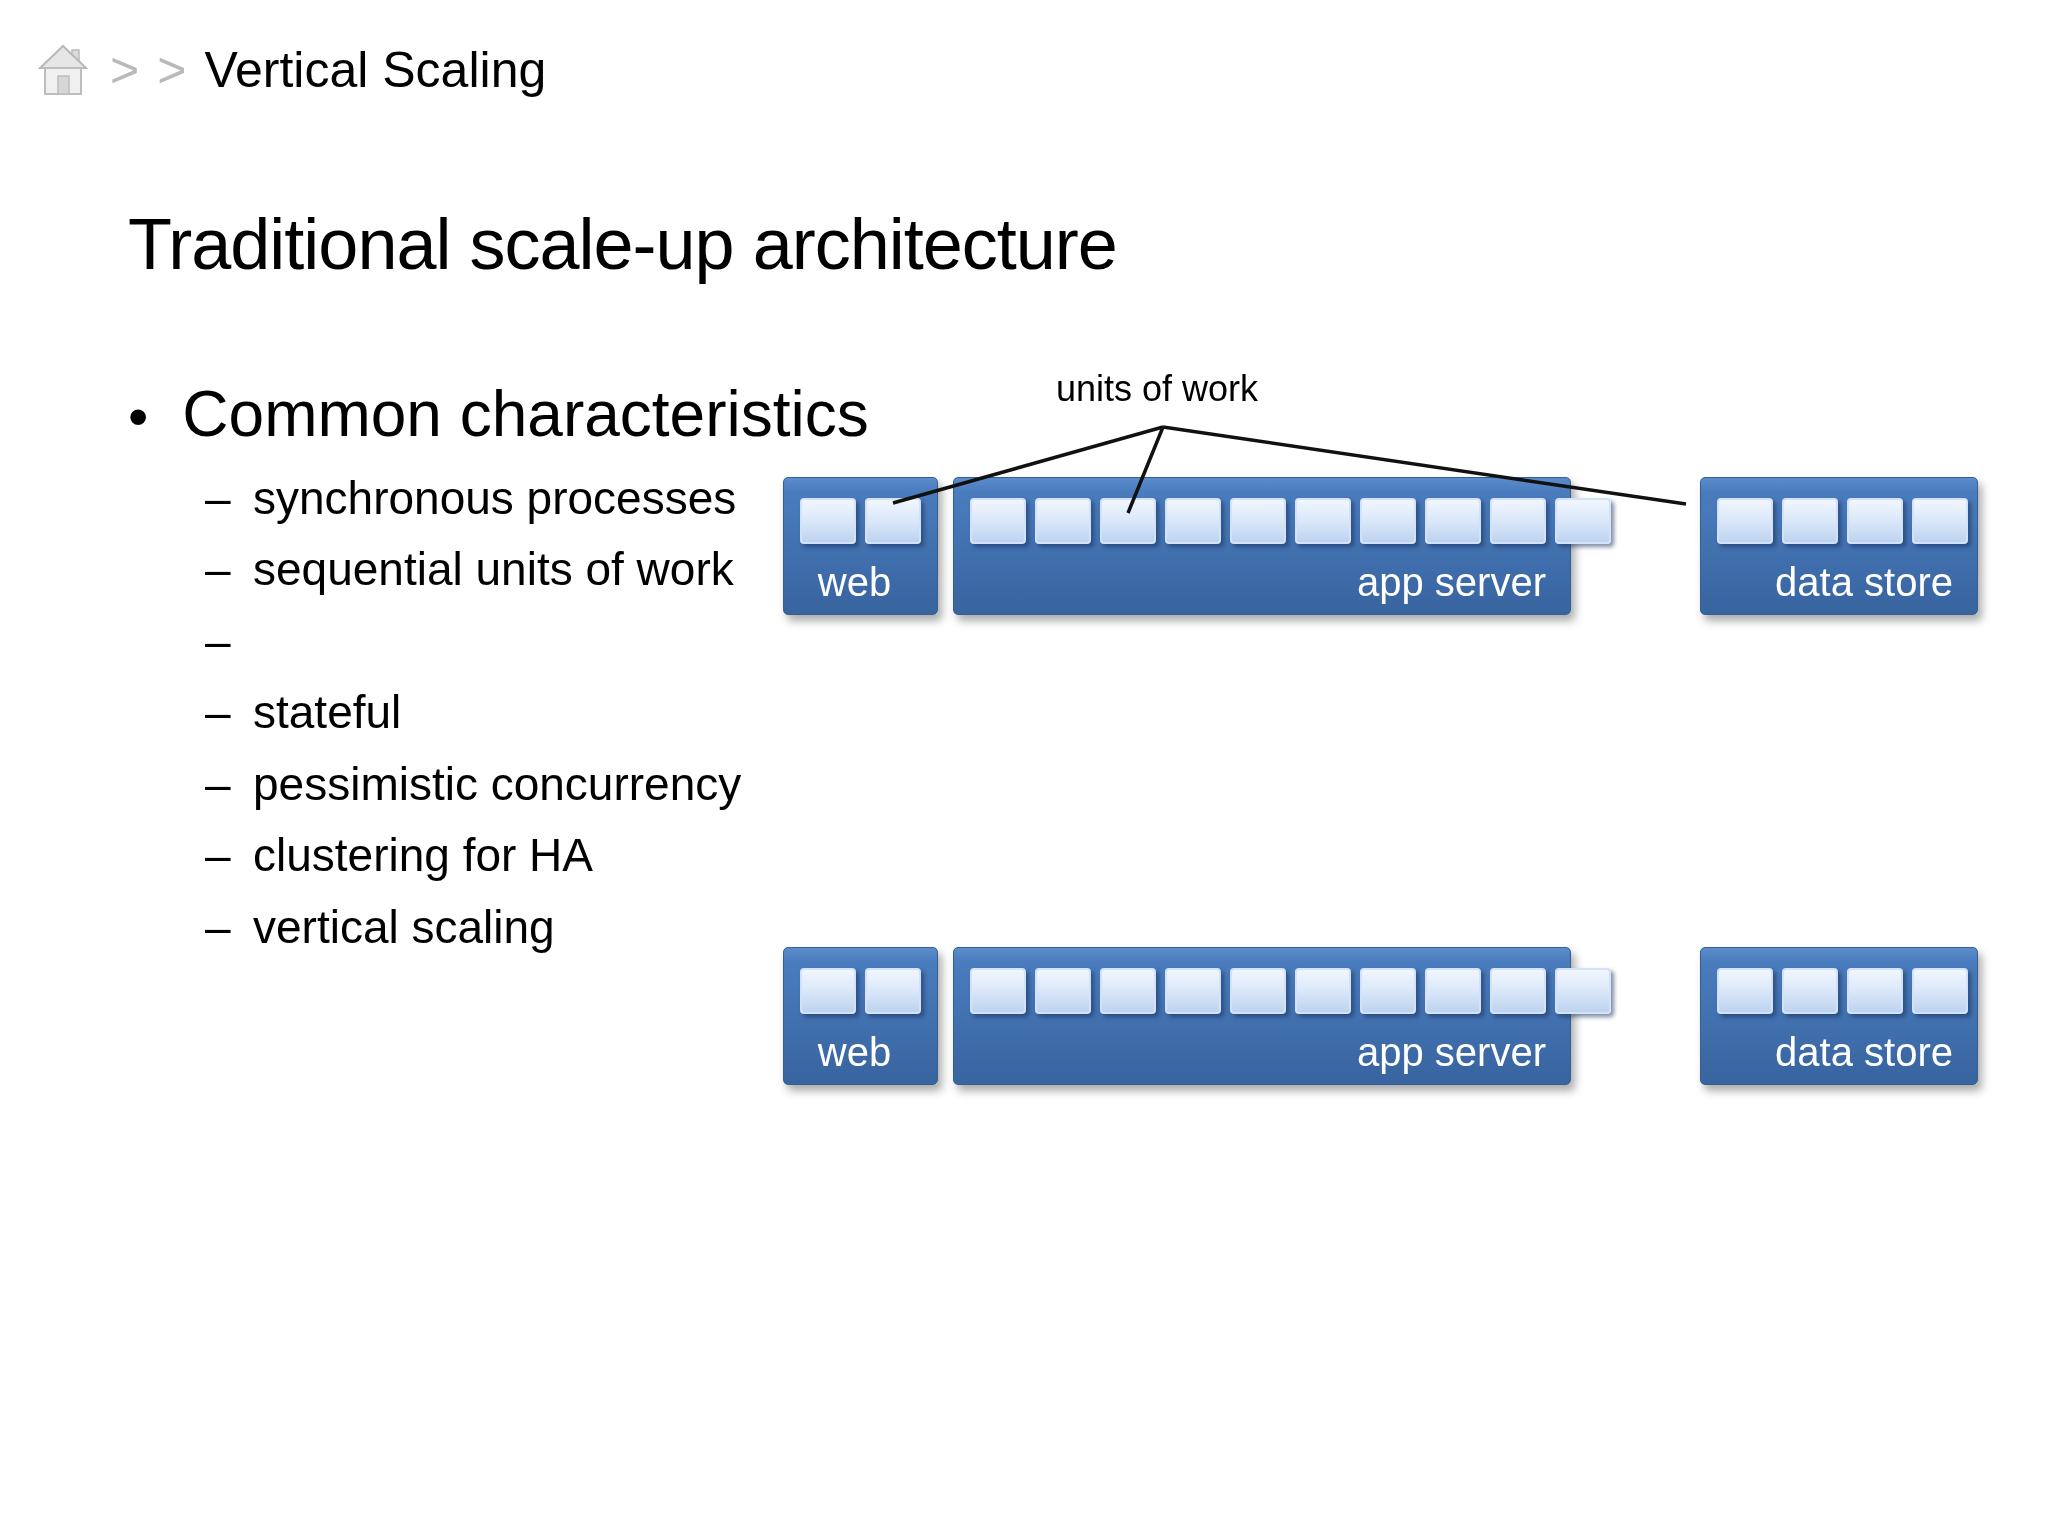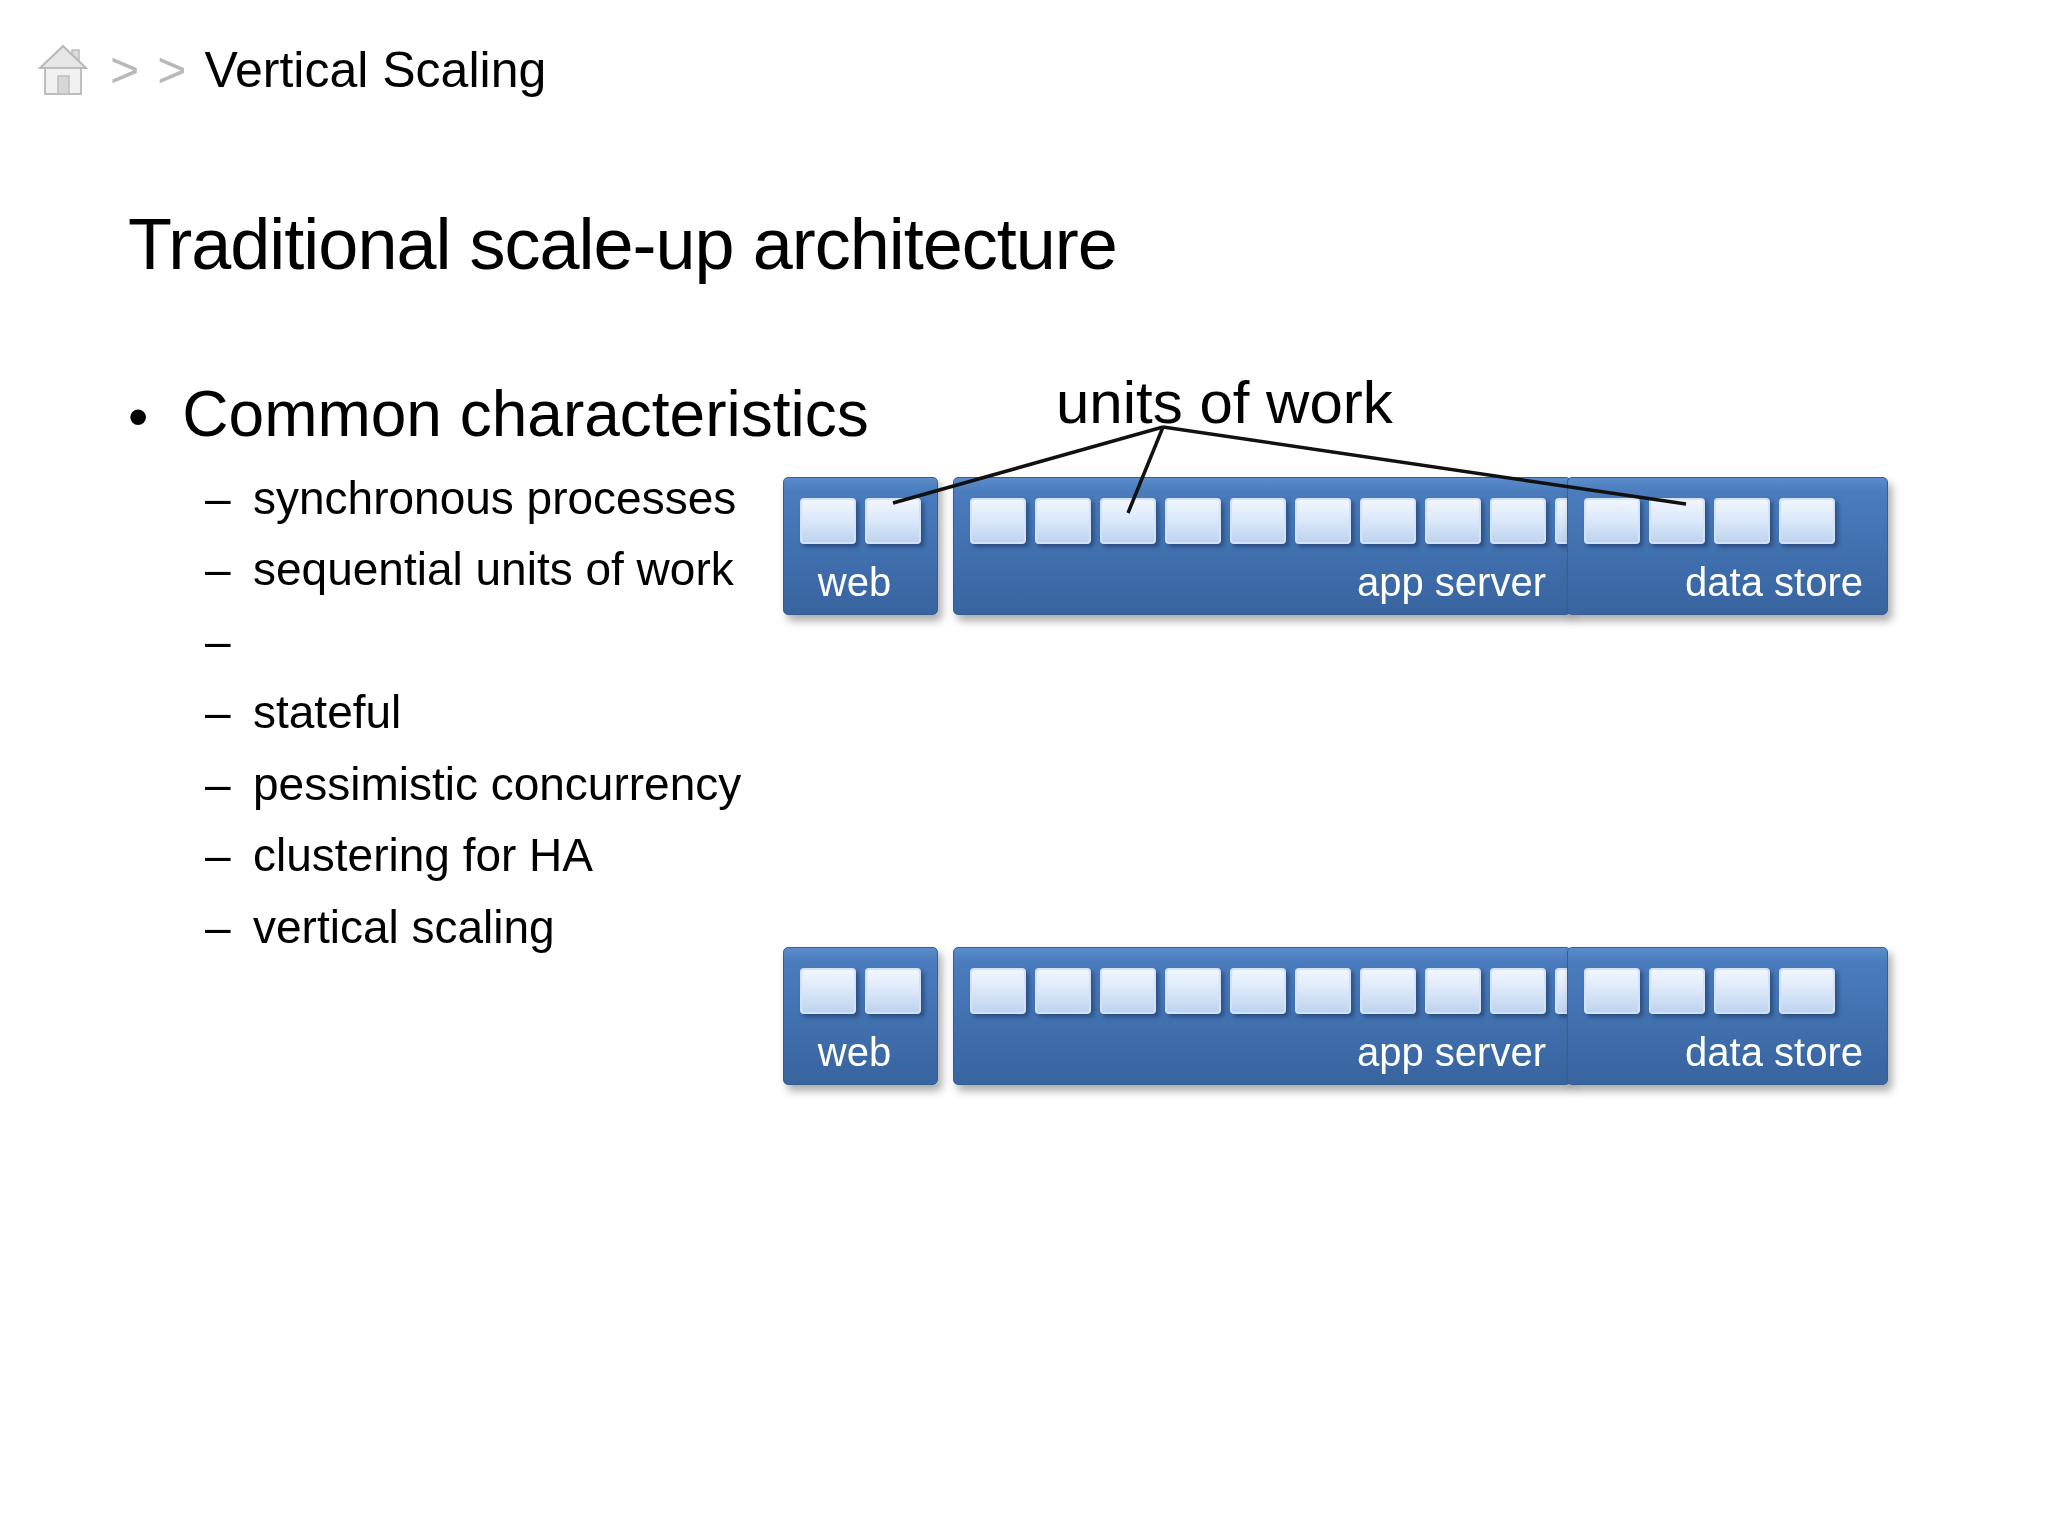--- a/index.html
+++ b/index.html
@@ -39,40 +39,40 @@
     position:absolute;height:138px;border-radius:5px;
     background:linear-gradient(180deg,#5b8ccb 0%,var(--box-top,#4a7cbe) 10%,var(--box-bottom,#38649f) 100%);
     border:1px solid #33608f;
     box-shadow:4px 6px 8px rgba(70,70,70,0.45);
     box-sizing:border-box;
   }
   .row1 .box{top:477px;}
   .row2 .box{top:947px;}
   .pos-web{left:783px;width:155px;}
   .pos-app{left:953px;width:618px;}
-  .pos-data{left:1567px;width:321px;}
+  .pos-data{left:1700px;width:278px;}
   .units-strip{
     position:absolute;left:16px;right:16px;top:20px;
     display:flex;gap:9px;
   }
   .unit{
     width:56px;height:46px;flex:0 0 56px;border-radius:4px;box-sizing:border-box;
     background:linear-gradient(180deg,var(--unit-top,#f0f6fd) 0%,#dde9fa 45%,var(--unit-bottom,#bdd3f0) 100%);
     border:2px solid #d3e2f7;
     box-shadow:3px 3px 4px rgba(21,47,89,0.55);
   }
   .box-label{
     position:absolute;bottom:10px;right:24px;
     color:var(--box-label,#fff);font-size:40px;line-height:1.1;white-space:nowrap;
   }
   .pos-web .box-label{left:0;right:12px;text-align:center;}
   
   .units-annotation{
     position:absolute;left:1056px;top:368px;
-    font-size:60px;color:var(--text,#000);white-space:nowrap;
+    font-size:36px;color:var(--text,#000);white-space:nowrap;
   }
   .leader-lines{position:absolute;left:0;top:0;width:2048px;height:1536px;pointer-events:none;}
 </style>
 </head>
 <body>
 
 <nav class="breadcrumb">
   <svg class="home-icon" viewBox="0 0 58 56" aria-hidden="true">
     <rect x="38" y="8" width="7" height="14" fill="#dcdcdc" stroke="#bdbdbd" stroke-width="1.5"></rect>
     <polygon points="29,4 6,26 52,26" fill="#e6e6e6" stroke="#b8b8b8" stroke-width="2"></polygon>

